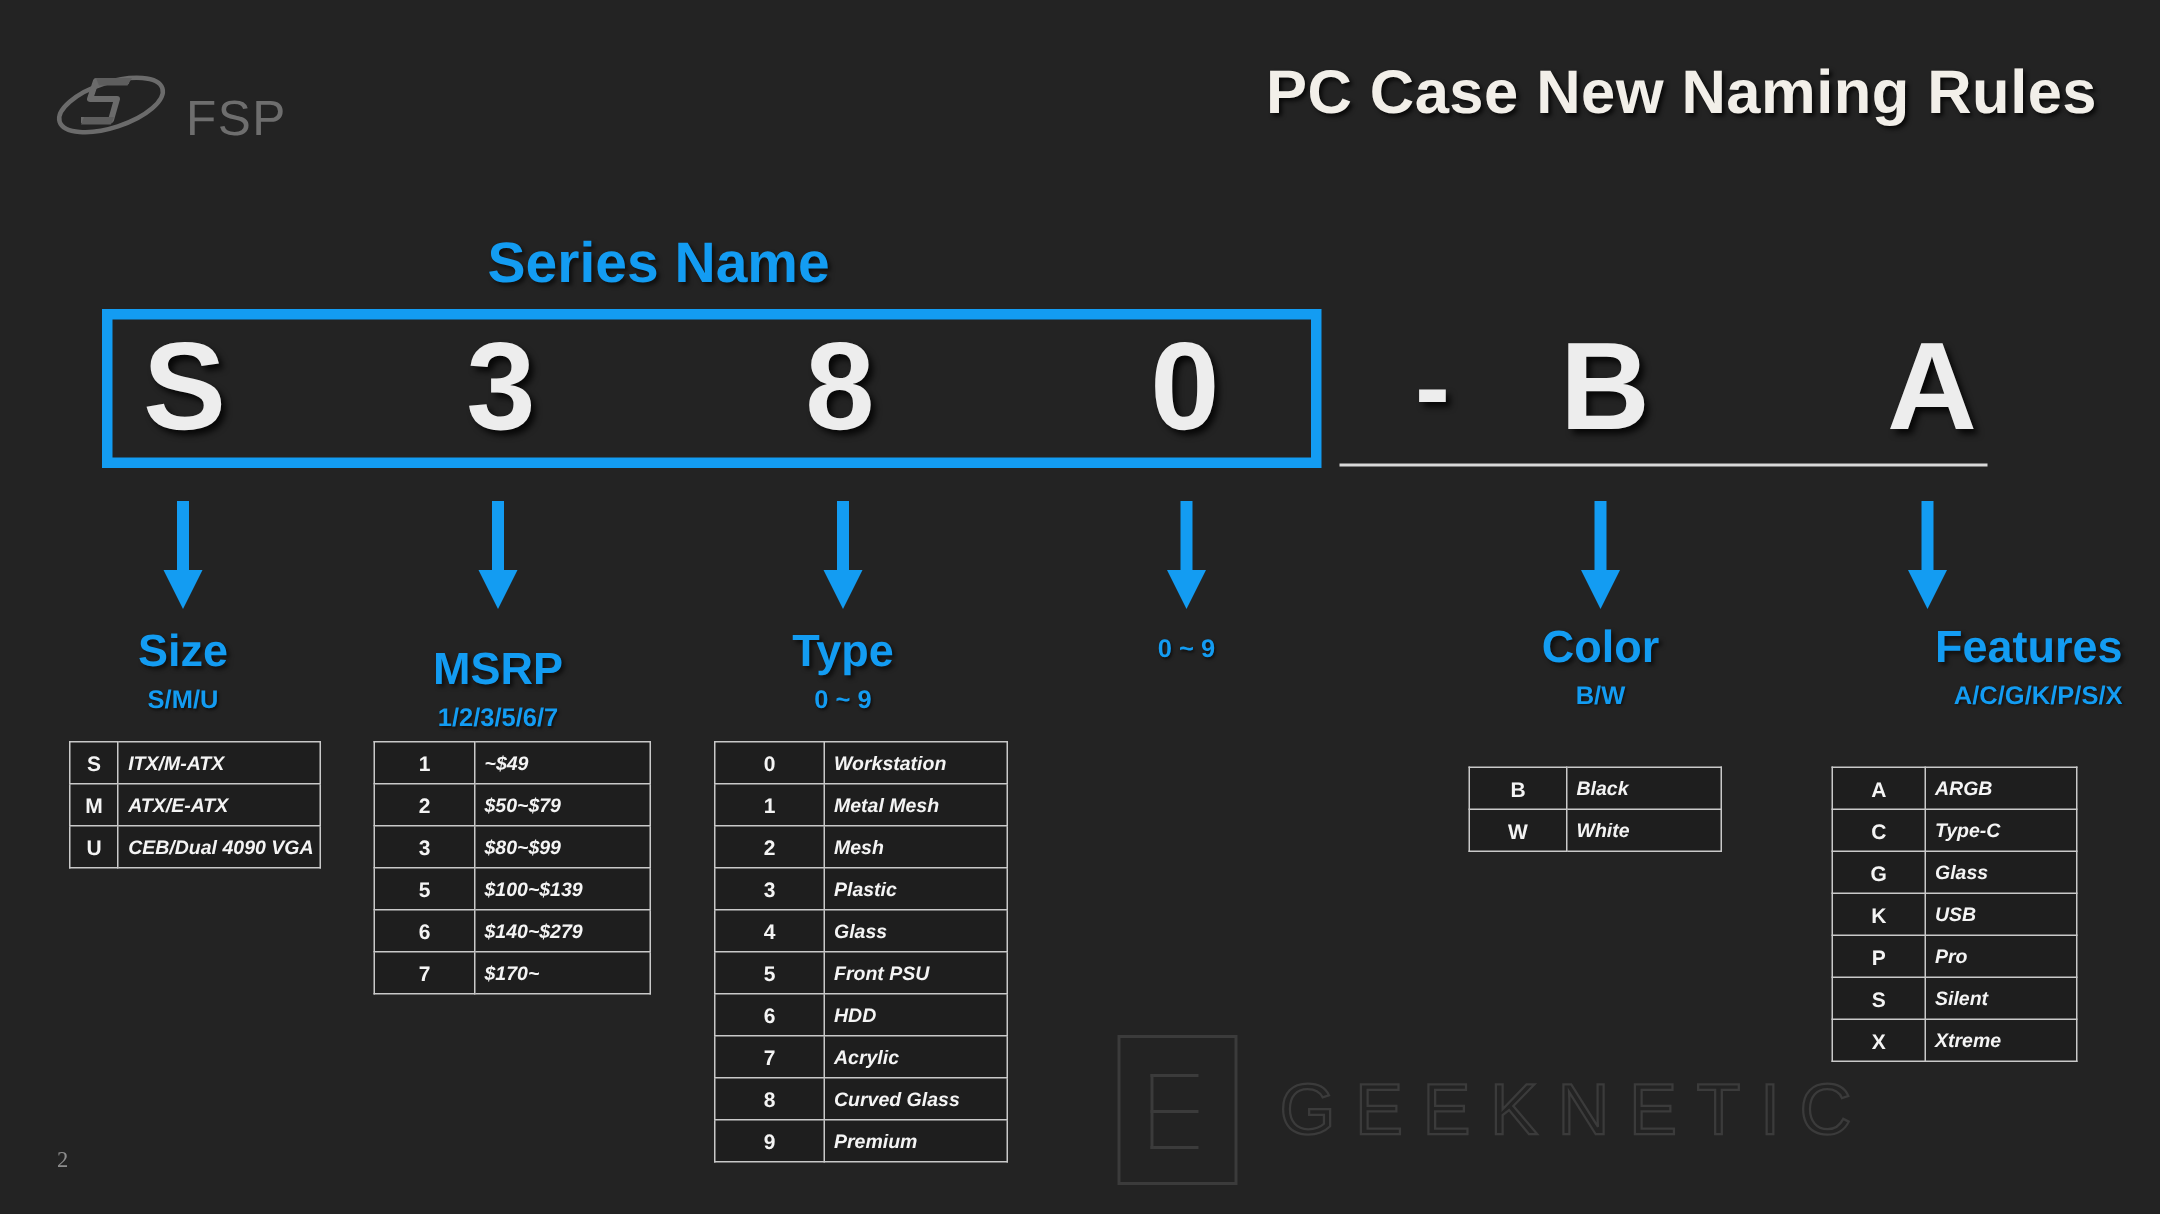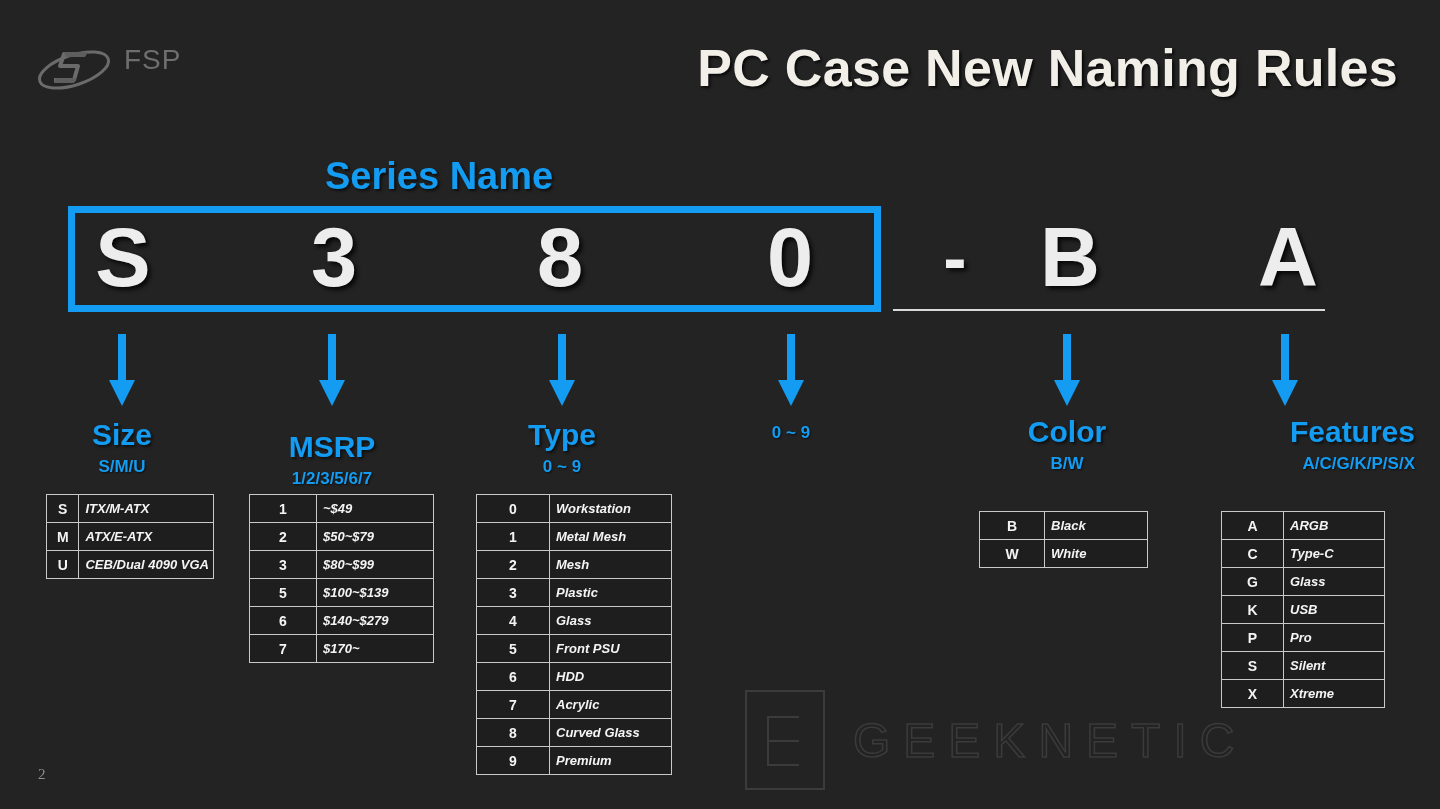--- a/index.html
+++ b/index.html
@@ -29,33 +29,33 @@
     height: 62px;
   }
   .logo-mark {
     position: absolute;
     left: 0; top: 2px;
     width: 80px; height: 55px;
   }
   .logo-text {
     position: absolute;
     left: 90px;
-    top: 6px;
-    font-size: 28px;
+    top: 22px;
+    font-size: 33px;
     letter-spacing: 1px;
     color: #6e6e6e;
     font-weight: 400;
   }
 
   
   .title {
     position: absolute;
     right: 42px;
     top: 38px;
-    font-size: 52px;
+    font-size: 41px;
     font-weight: bold;
     color: #f2efe9;
     letter-spacing: 0.3px;
     text-shadow: 2px 2px 3px rgba(0,0,0,.75);
     white-space: nowrap;
   }
 
   
   .series-name {
     position: absolute;

